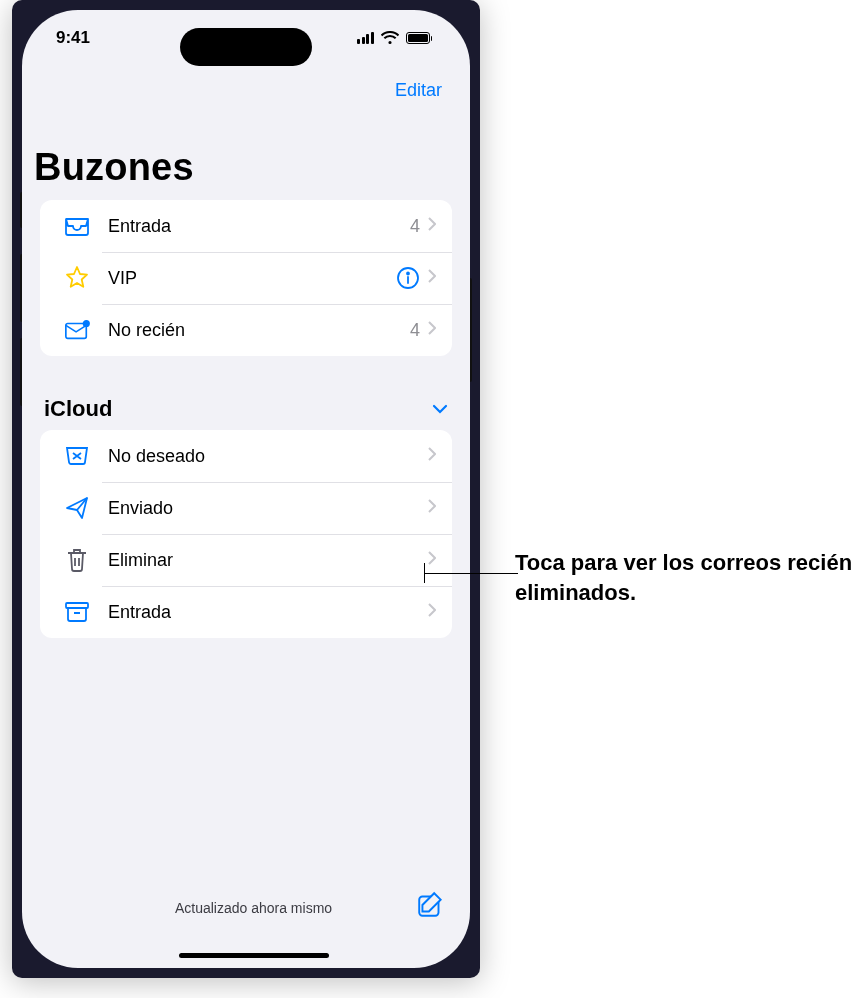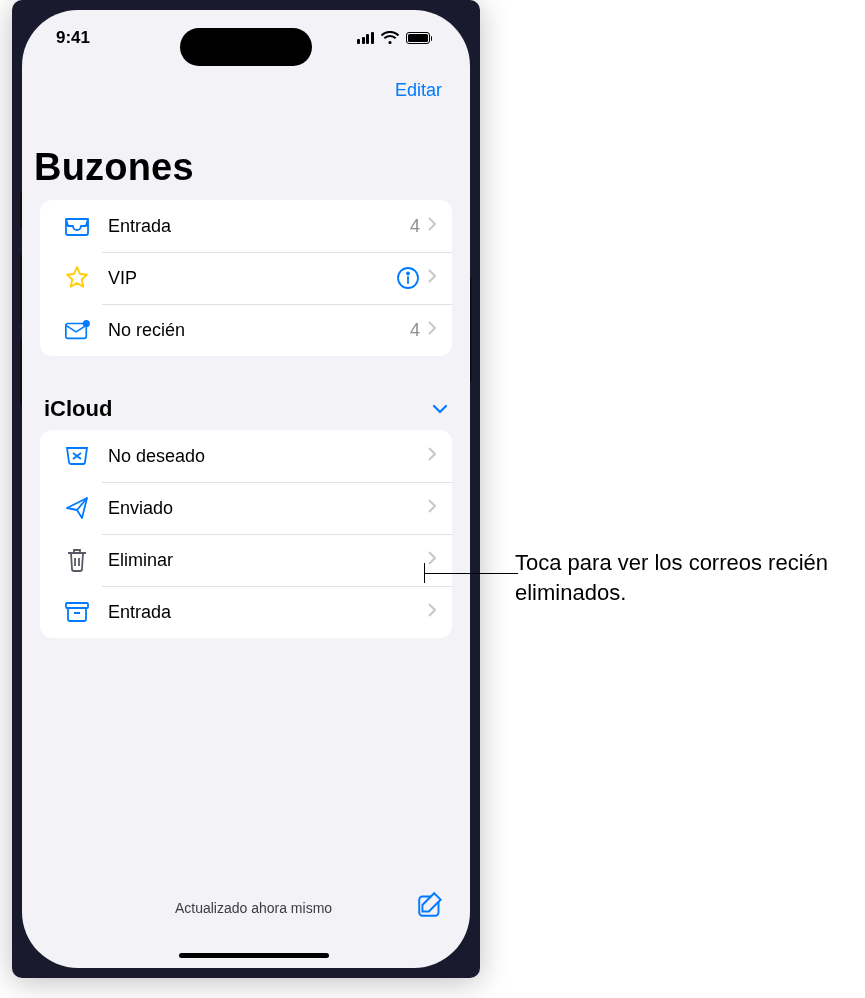--- a/index.html
+++ b/index.html
@@ -167,20 +167,21 @@
     }
 
     
     .callout {
       position: absolute;
       left: 515px;
       top: 548px;
       font-size: 22px;
       line-height: 1.35;
       max-width: 340px;
+      font-weight: bold;
     }
     .callout-line {
       position: absolute;
       left: 424px;
       top: 573px;
       width: 94px;
       height: 1px;
       background: #000;
     }
     .callout-bar {

